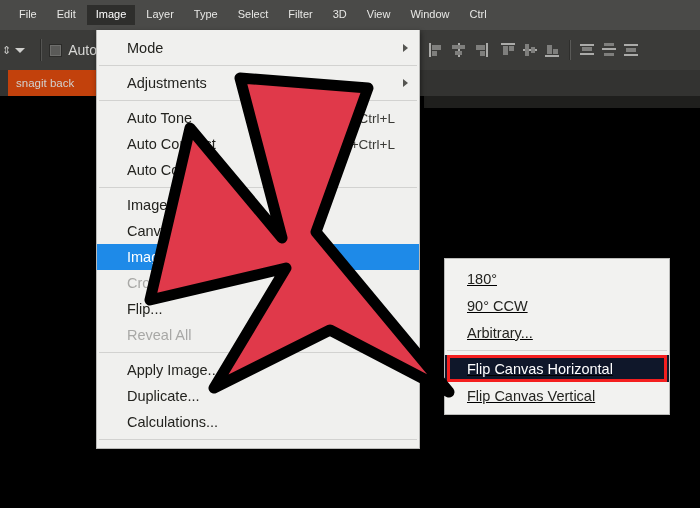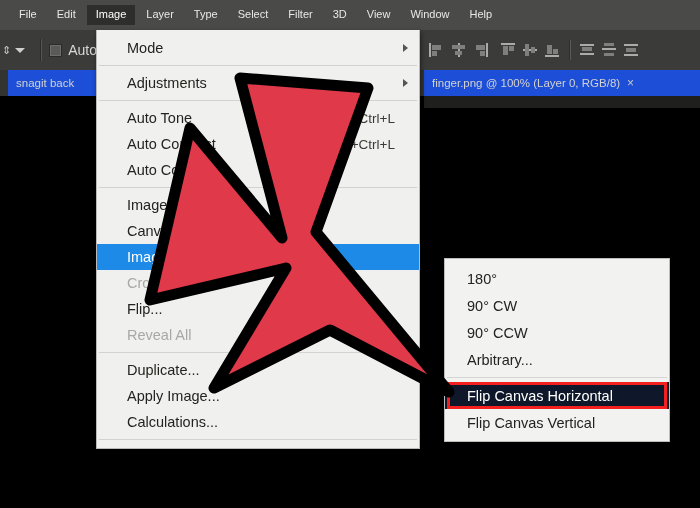--- a/index.html
+++ b/index.html
@@ -130,21 +130,21 @@
   .tabbar {
     position: absolute;
     left: 0; top: 70px;
     width: 700px; height: 26px;
     background: #333331;
     z-index: 4;
   }
   .doc-tab {
     position: absolute;
     top: 0; height: 26px;
-    background: #1d4ed8;
+    background: #c2410c;
     display: flex;
     align-items: center;
     padding: 0 8px;
     box-sizing: border-box;
     color: #d2d2d0;
     font-size: 11.5px;
     white-space: nowrap;
   }
   .doc-tab.left  { left: 8px;  width: 150px; }
   .doc-tab.right { left: 424px; width: 276px; }
@@ -226,20 +226,21 @@
   .submenu {
     position: absolute;
     left: 444px; top: 258px;
     width: 226px;
     background: #f2f2f0;
     border: 1px solid #bcbcba;
     box-shadow: 1px 2px 5px rgba(0,0,0,.4);
     z-index: 32;
     padding: 6px 0 5px 0;
     box-sizing: border-box;
+    text-decoration: underline;
   }
   .si {
     position: relative;
     height: 27px;
     display: flex;
     align-items: center;
     padding-left: 22px;
     font-size: 14.5px;
     color: #23231f;
     box-sizing: border-box;
@@ -337,39 +338,35 @@
         <span class="bar" style="left:1px;top:2px;width:14px;height:2px;"></span>
         <span class="line" style="left:3px;top:6px;width:10px;height:4px;"></span>
         <span class="bar" style="left:1px;top:12px;width:14px;height:2px;"></span>
       </span>
     </div>
   </div>
 
   <div class="tabbar">
     <div class="doc-tab left">
       <span>snagit back</span>
-    </div>
-    <div class="doc-tab right">
-      <span>finger.png @ 100% (Layer 0, RGB/8)</span>
-      <span class="tab-close">×</span>
     </div>
   </div>
 
   <div class="menubar">
     <div class="menubar-item">File</div>
     <div class="menubar-item">Edit</div>
     <div class="menubar-item active">Image</div>
     <div class="menubar-item">Layer</div>
     <div class="menubar-item">Type</div>
     <div class="menubar-item">Select</div>
     <div class="menubar-item">Filter</div>
     <div class="menubar-item">3D</div>
     <div class="menubar-item">View</div>
     <div class="menubar-item">Window</div>
-    <div class="menubar-item">Help</div>
+    <div class="menubar-item">Ctrl</div>
   </div>
 
   <div class="menu-panel">
 
     <div class="mi">
       <span>Mode</span>
       <span class="submark"></span>
     </div>
     <div class="msep"></div>
 
@@ -406,38 +403,35 @@
     </div>
     <div class="mi">
       <span>Flip...</span>
     </div>
     <div class="mi dim">
       <span>Reveal All</span>
     </div>
     <div class="msep"></div>
 
     <div class="mi">
+      <span>Apply Image...</span>
+    </div>
+    <div class="mi">
       <span>Duplicate...</span>
-    </div>
-    <div class="mi">
-      <span>Apply Image...</span>
     </div>
     <div class="mi">
       <span>Calculations...</span>
     </div>
     <div class="msep"></div>
 
   </div>
 
   <div class="submenu">
     <div class="si">
       <span>180°</span>
-    </div>
-    <div class="si">
-      <span>90° CW</span>
     </div>
     <div class="si">
       <span>90° CCW</span>
     </div>
     <div class="si">
       <span>Arbitrary...</span>
     </div>
     <div class="ssep"></div>
     <div class="sel-wrap">
       <div class="si sel">

